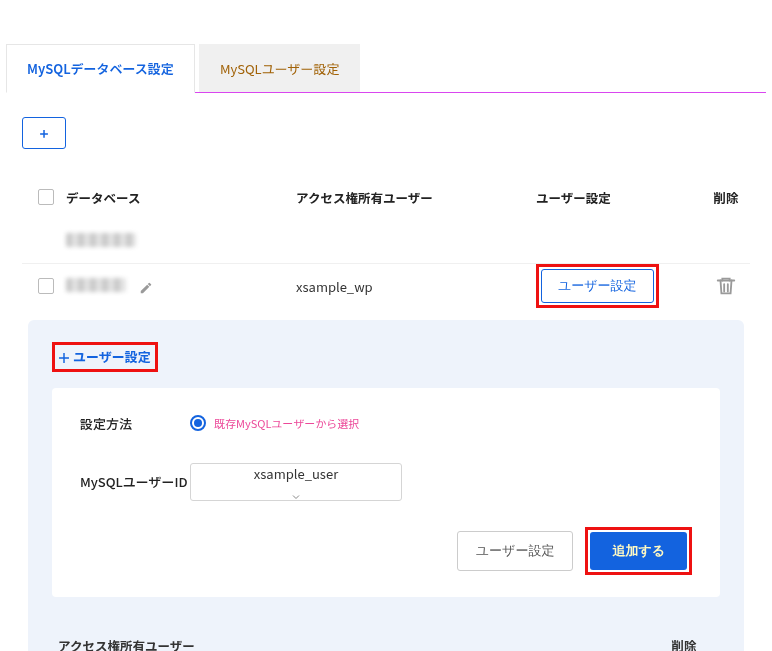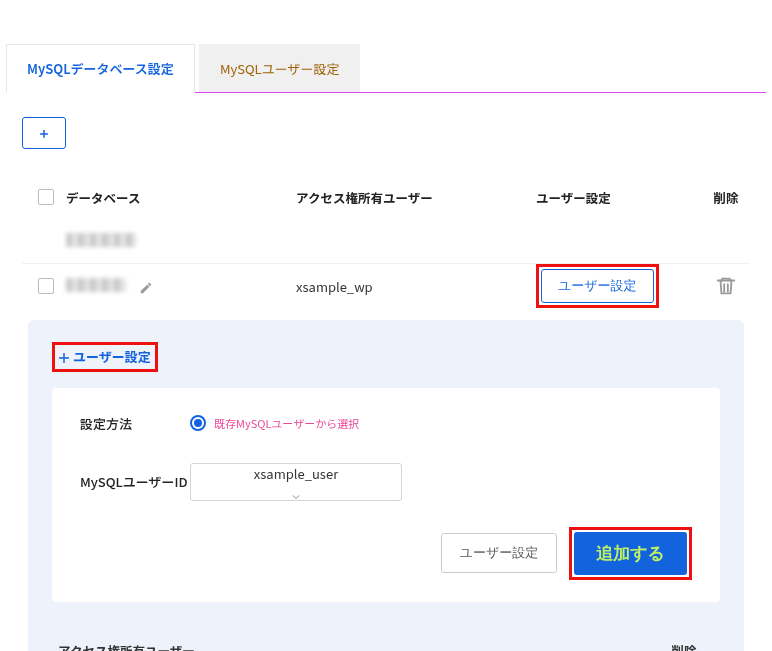--- a/index.html
+++ b/index.html
@@ -136,22 +136,22 @@
     padding: 0 12px; font-size:13px; color:#333; background:#fff; cursor:pointer;flex-direction:column;
   }
   .chev { width:12px; height:12px; }
 
   .btn-row { display:flex; justify-content:flex-end; gap:12px; align-items:center; }
   .btn-cancel {
     border:1px solid #ccc; background:#fff; color:#555;
     padding: 10px 18px; border-radius:3px; font-size:13px; cursor:pointer;
   }
   .btn-add {
-    border:none; background:#1363df; color:#bef264;
-    padding: 10px 22px; border-radius:3px; font-size:17px; cursor:pointer; font-weight:600;
+    border:none; background:#1363df; color:#fef9c3;
+    padding: 10px 22px; border-radius:3px; font-size:13px; cursor:pointer; font-weight:600;
   }
 
   .sub-table { margin-top: 26px; }
   .sub-head, .sub-row {
     display:grid; grid-template-columns: 1fr 60px; align-items:center;
     min-height: 46px; padding: 0 6px;
   }
   .sub-head { font-weight:700; font-size:12.5px; border-bottom:1px solid #e9e9e9; }
   .sub-row { font-size:13px; border-bottom:1px solid #f0f0f0; }
 </style>

